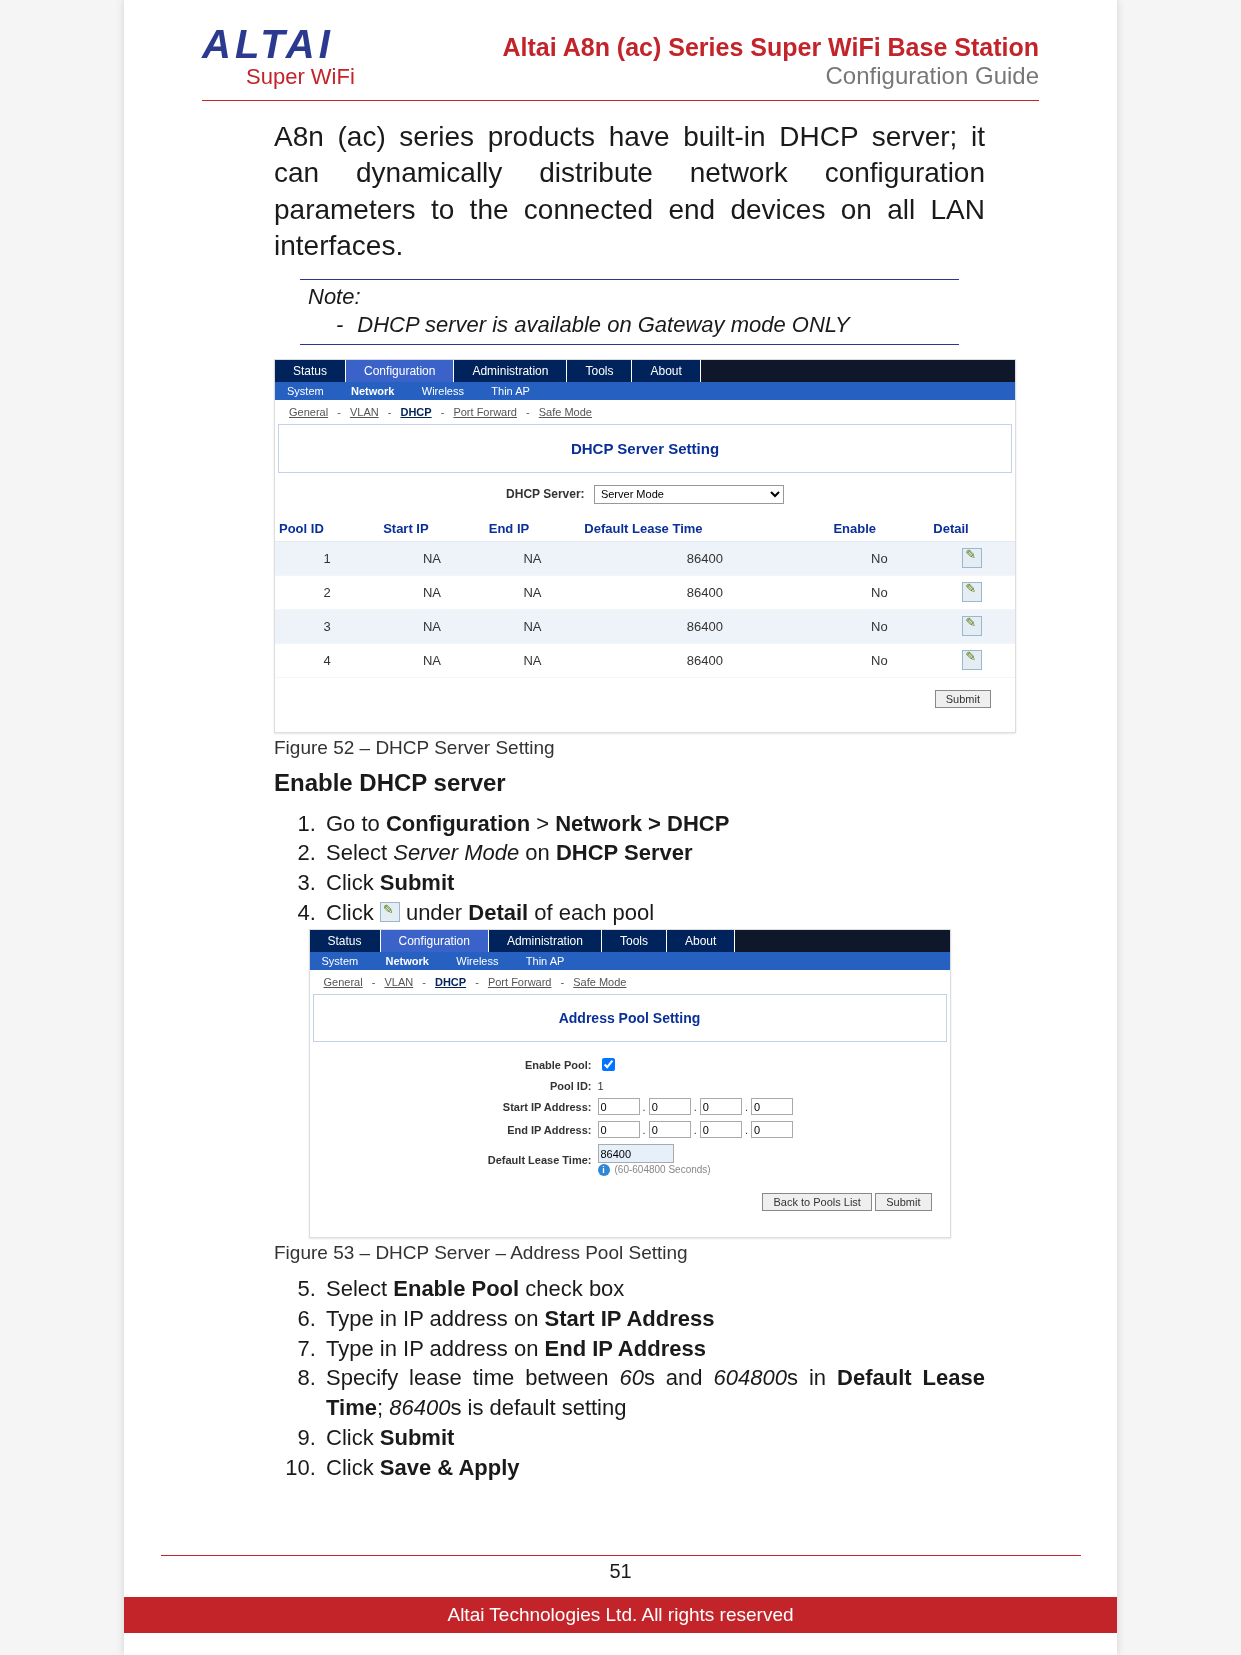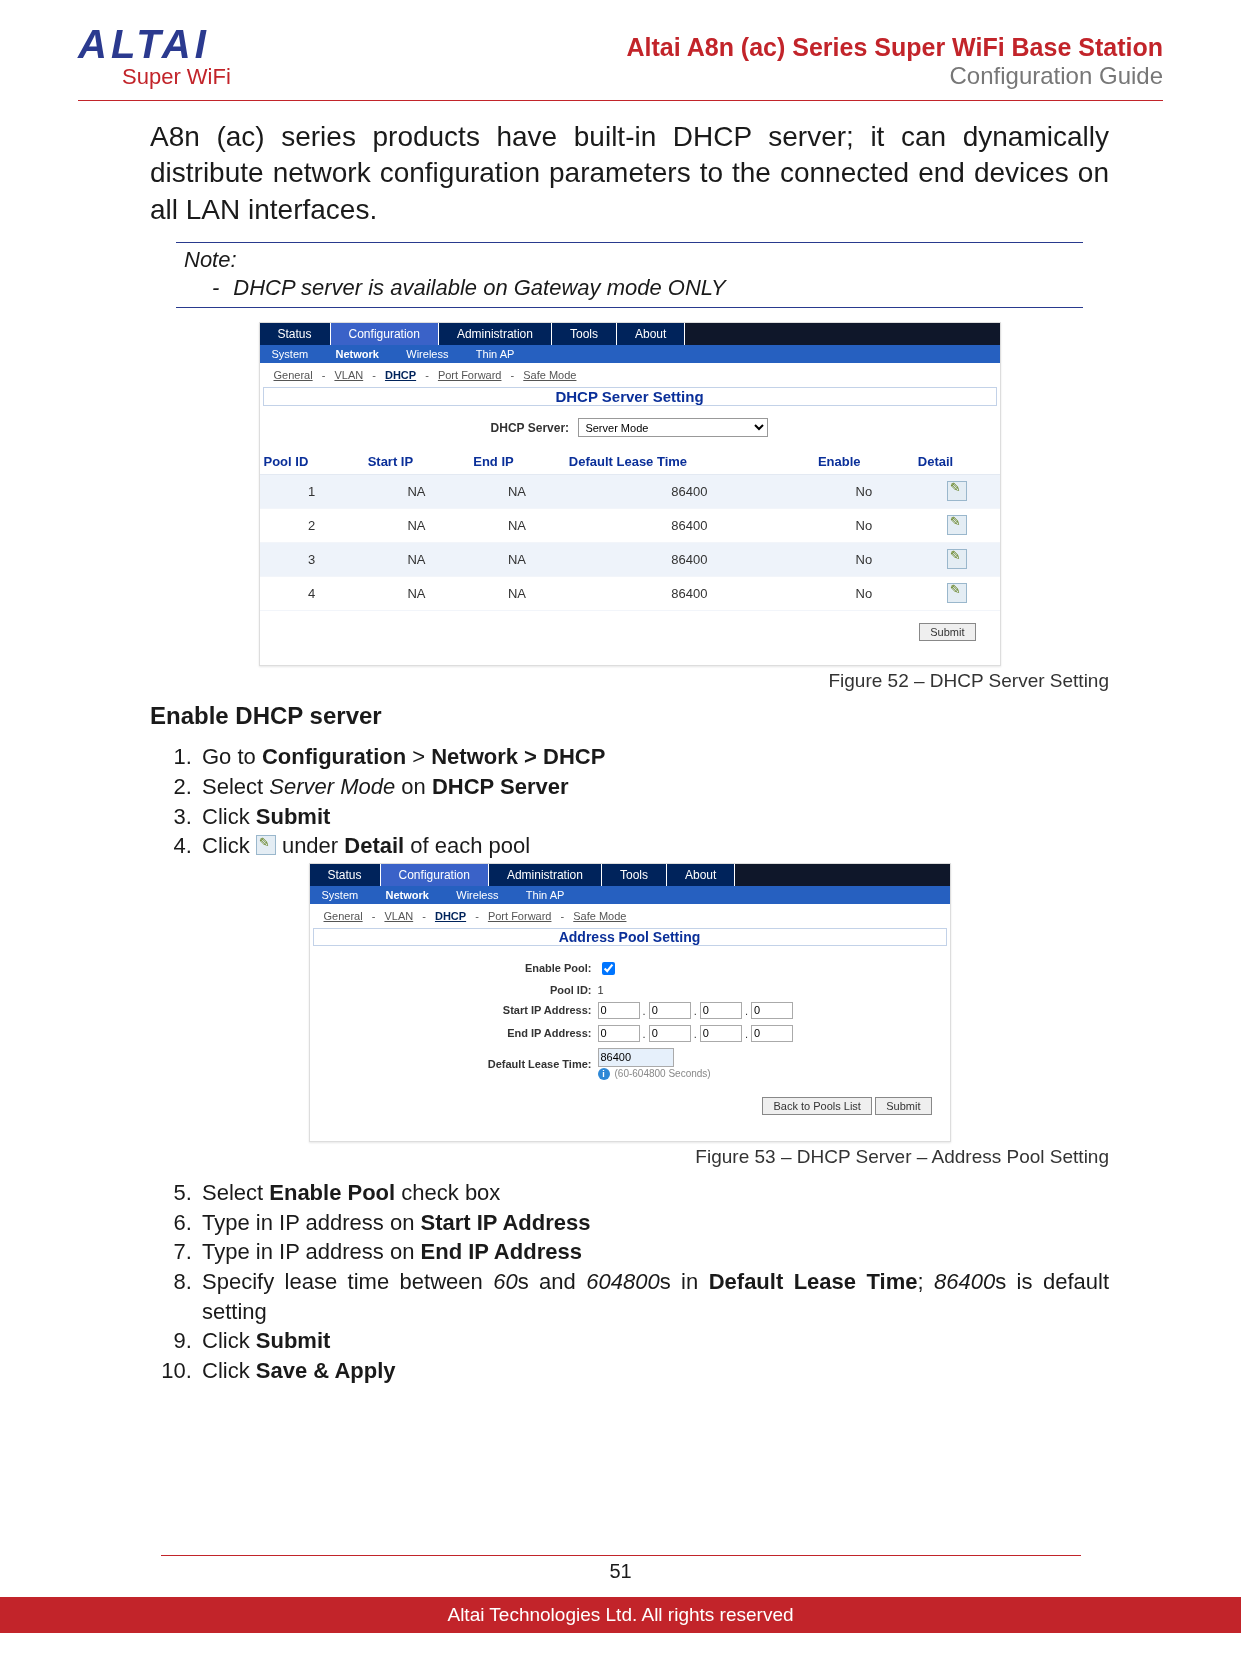--- a/index.html
+++ b/index.html
@@ -1,53 +1,53 @@
 <!DOCTYPE html>
 <html><head>
 <meta charset="utf-8">
 <style>
   html,body{margin:0;padding:0;background:#f5f5f5;font-family:"Century Gothic","Segoe UI",Arial,sans-serif;color:#1a1a1a}
-  .page{width:1241px;min-height:1655px;margin:0 auto;background:#fff;position:relative;box-sizing:border-box;padding:0;box-shadow:0 0 8px rgba(0,0,0,.15)}
+  .page{width:993px;min-height:1655px;margin:0 auto;background:#fff;position:relative;box-sizing:border-box;padding:0;box-shadow:0 0 8px rgba(0,0,0,.15)}
   .inner{padding:18px 78px 0 78px}
   .hdr{display:flex;justify-content:space-between;align-items:flex-end;padding:6px 0 10px 0;border-bottom:1.5px solid #c2242a}
   .logo{line-height:.78}
   .logo-top{font:italic 800 40px/1 "Arial Black",Arial,sans-serif;letter-spacing:4px;color:#2b3a8f}
   .logo-sub{font:400 22px "Century Gothic",Arial,sans-serif;color:#c2242a;margin-left:44px}
   .hdr-right{text-align:right}
   .hdr-line1{color:#c2242a;font-weight:700;font-size:25px}
   .hdr-line2{color:#777;font-size:24px}
   .content{padding:18px 54px 0 72px}
   h2.sec{font-size:27px;font-weight:800;margin:8px 0 16px 0}
   h2.sec .num{margin-right:24px}
   p.body,.body{font-size:28px;line-height:1.3;text-align:justify;margin:0 0 14px 0}
   .note-box{border-top:1.5px solid #293a8e;border-bottom:1.5px solid #293a8e;margin:6px 26px 14px 26px;padding:4px 0 6px 0}
   .note-ttl{font-style:italic;font-size:22px;margin:0 0 2px 8px}
   .note-li{font-style:italic;font-size:22px;margin-left:56px}
   .note-li::before{content:"-";margin-left:-20px;margin-right:14px}
   .figwrap{text-align:center;margin-top:6px}
-  .figcap{font-size:19px;color:#333;margin:4px 0 10px 0;text-align:right}
+  .figcap{font-size:19px;color:#333;margin:4px 0 10px 0;text-align:left}
   h3.sub{font-size:24px;font-weight:800;margin:8px 0 12px 0}
   ol.steps{font-size:22px;line-height:1.35;margin:0 0 0 24px;padding:0 0 0 24px}
   ol.steps li{margin:0;padding-left:4px;text-align:justify}
   .b{font-weight:700}
   .i{font-style:italic}
   .edit-ico{display:inline-block;width:18px;height:18px;background:#e4edf4;border:1px solid #9ab7cc;vertical-align:-2px;position:relative}
   .edit-ico::after{content:"✎";position:absolute;left:2px;top:-2px;font-size:13px;color:#5b7a12}
   
   .ss{border:1px solid #ddd;background:#fff;width:740px;margin:0 auto;font-family:Arial,sans-serif;font-size:12px;color:#333;text-align:left;box-shadow:0 1px 2px rgba(0,0,0,.1)}
   .ss .tabs1{display:flex;background:#0f172a}
   .ss .tabs1 div{padding:4px 18px;background:#00235b;color:#fff;border-right:1px solid #fff;font-size:12px}
   .ss .tabs1 div.active{background:#3a62c8}
   .ss .tabs2{background:#2660c0;color:#fff;padding:2px 0}
   .ss .tabs2 span{padding:3px 12px;font-size:11px}
   .ss .tabs2 .act{font-weight:700}
   .ss .tabs3{padding:6px 8px;color:#555;font-size:11px}
   .ss .tabs3 a{color:#555;text-decoration:underline;margin:0 6px}
   .ss .tabs3 .curr{color:#00235b;font-weight:700;text-decoration:underline}
-  .ss .banner{border:1px solid #c3d2e8;background:#fff;color:#0a2f99;font-weight:700;text-align:center;font-size:15px;padding:0;margin:0 3px}
+  .ss .banner{border:1px solid #c3d2e8;background:#fff;color:#0a2f99;font-weight:700;text-align:center;font-size:15px;padding:15px;margin:0 3px}
   .ss .formrow{text-align:center;padding:12px 0;font-size:12px}
   .ss .formrow label{font-weight:700;margin-right:6px}
   .ss .formrow select,.ss .formrow input[type=text]{font-size:11px;border:1px solid #999;background:#fff;padding:1px 2px}
   .ss .formrow select{width:190px;height:19px}
   .ss table{width:100%;border-collapse:collapse;font-size:13px}
   .ss th{color:#0a2f99;font-weight:700;background:#fff;padding:5px 4px;border-bottom:1px solid #e3e9f2}
   .ss td{padding:6px 4px;text-align:center;border-bottom:1px solid #f2f5fa}
   .ss tr.z td{background:#eef3fa}
   .ss .btnrow{text-align:right;padding:12px 24px 24px 0}
   .ss .btn{font-size:11px;border:1px solid #888;background:#efefef;padding:2px 10px;display:inline-block}

